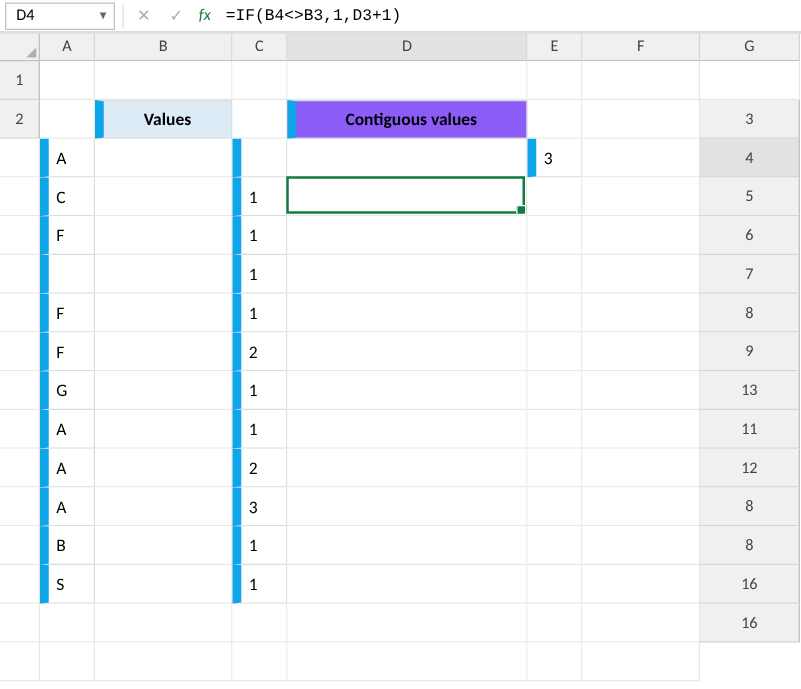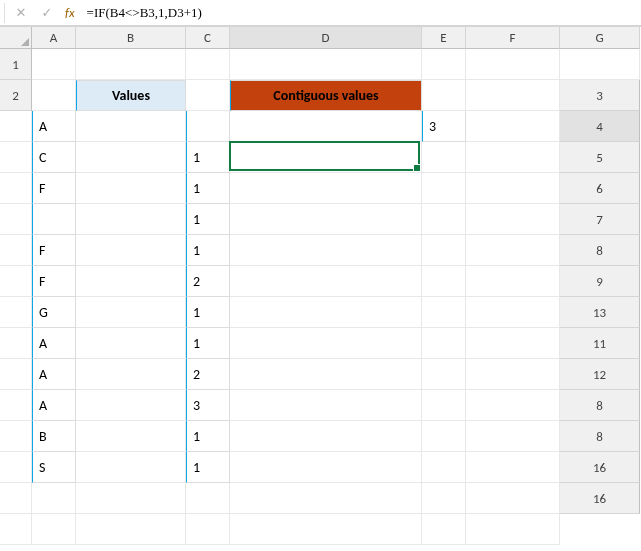--- a/index.html
+++ b/index.html
@@ -40,30 +40,30 @@
     }
     .fb-btn {
       width: 20px; height: 20px;
       display: flex; align-items: center; justify-content: center;
       color: #b0b0b0;
       font-size: 13px;
       cursor: default;
     }
     .fx-label {
       font-style: italic;
-      color: #a16207;
+      color: #15803d;
       font-size: 13px;
       padding: 0 2px;
     }
     .formula-input {
       flex: 1;
       height: 20px;
       border: none;
       outline: none;
-      font-family: Liberation Serif, serif;
+      font-family: Liberation Mono, monospace;
       font-size: 13px;
       padding-left: 4px;
       color: #000;
     }
 
     
     .sheet {
       display: grid;
       grid-template-columns: 32px 44px 110px 44px 192px 44px 94px 80px;
       font-size: 14px;
@@ -114,24 +114,24 @@
     .colhdr.active, .rowhdr.active {
       background: #e2e2e2;
     }
 
     
     .tbl {
       border-right: 1px solid #dcdcdc;
       border-bottom: 1px solid #dcdcdc;
     }
     .tbl-top { border-top: 1px solid #dcdcdc; }
-    .tbl-left { border-left: 1px solid #0ea5e9; }
+    .tbl-left { border-left: 7px solid #0ea5e9; }
 
     .hdr-blue { background: #e2efda; background:#ddebf7; font-weight: bold; }
-    .hdr-orange { background: #c2410c; font-weight: bold; }
+    .hdr-orange { background: #8b5cf6; font-weight: bold; }
     .hdr-green { background: #ededda; background:#e2efda; font-weight: bold; }
     .center { justify-content: center; }
 
     
     .active-outline {
       position: absolute;
       border: 2px solid #107c41;
       pointer-events: none;
     }
     .active-outline::after {
@@ -142,20 +142,24 @@
       background: #107c41;
       border: 1px solid #fff;
     }
 
     .sheet-wrap { position: relative; }
   </style>
 </head>
 <body>
 
 <div class="formula-bar">
+  <div class="name-box">
+    <span>D4</span>
+    <span class="chev">▼</span>
+  </div>
   <div class="fb-divider"></div>
   <div class="fb-btn">✕</div>
   <div class="fb-btn">✓</div>
   <div class="fx-label">fx</div>
   <input class="formula-input" value="=IF(B4&lt;&gt;B3,1,D3+1)" style="">
 </div>
 
 <div class="sheet-wrap">
 <div class="sheet">
 

